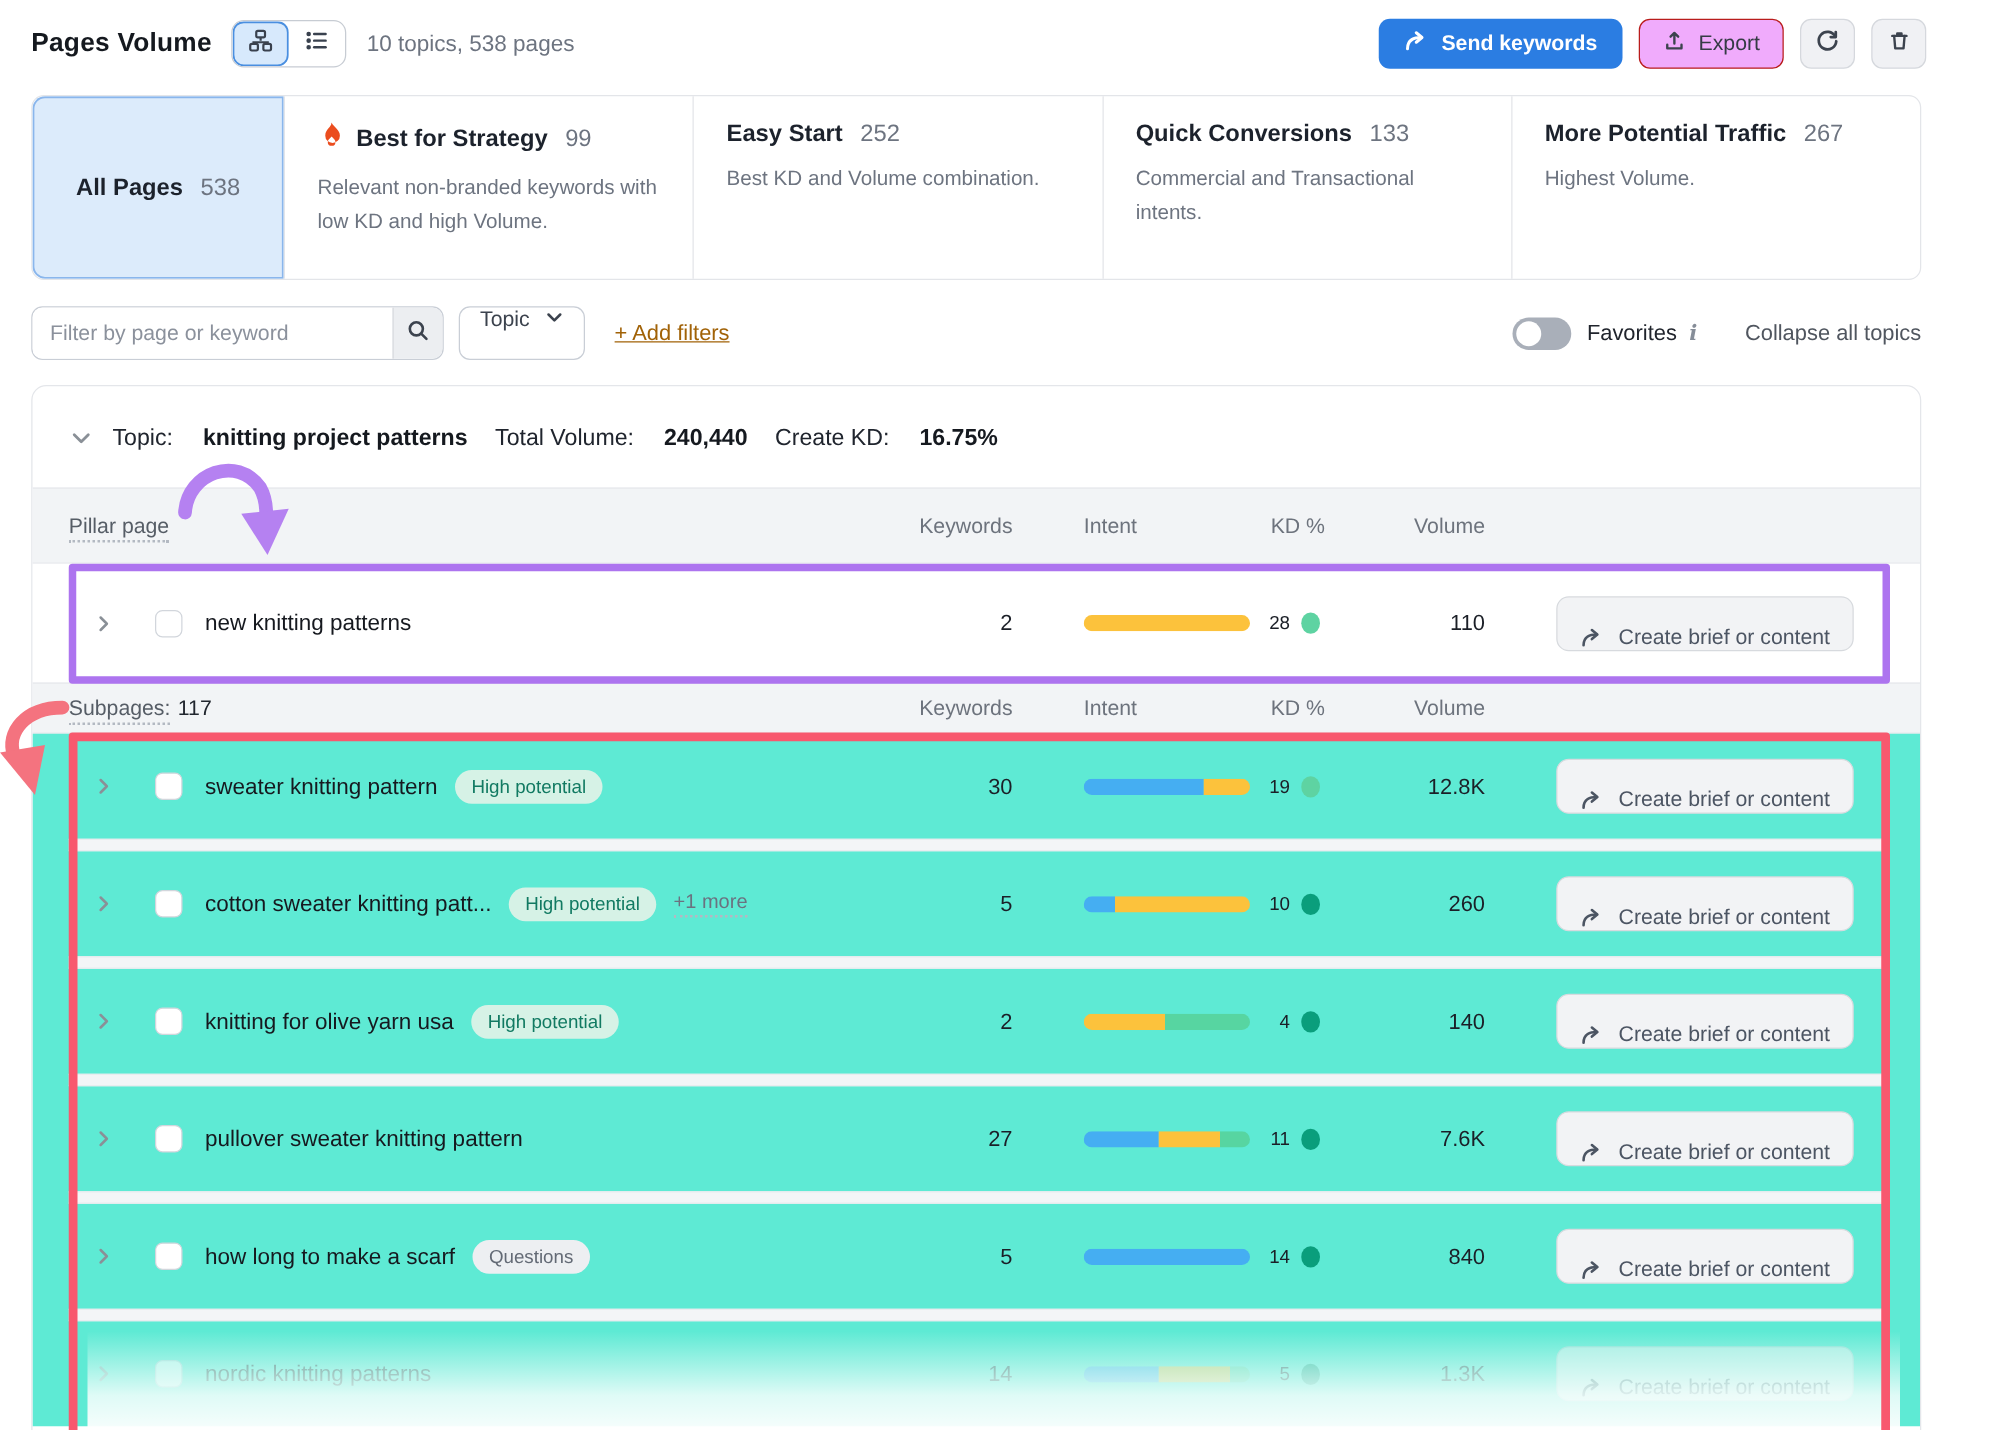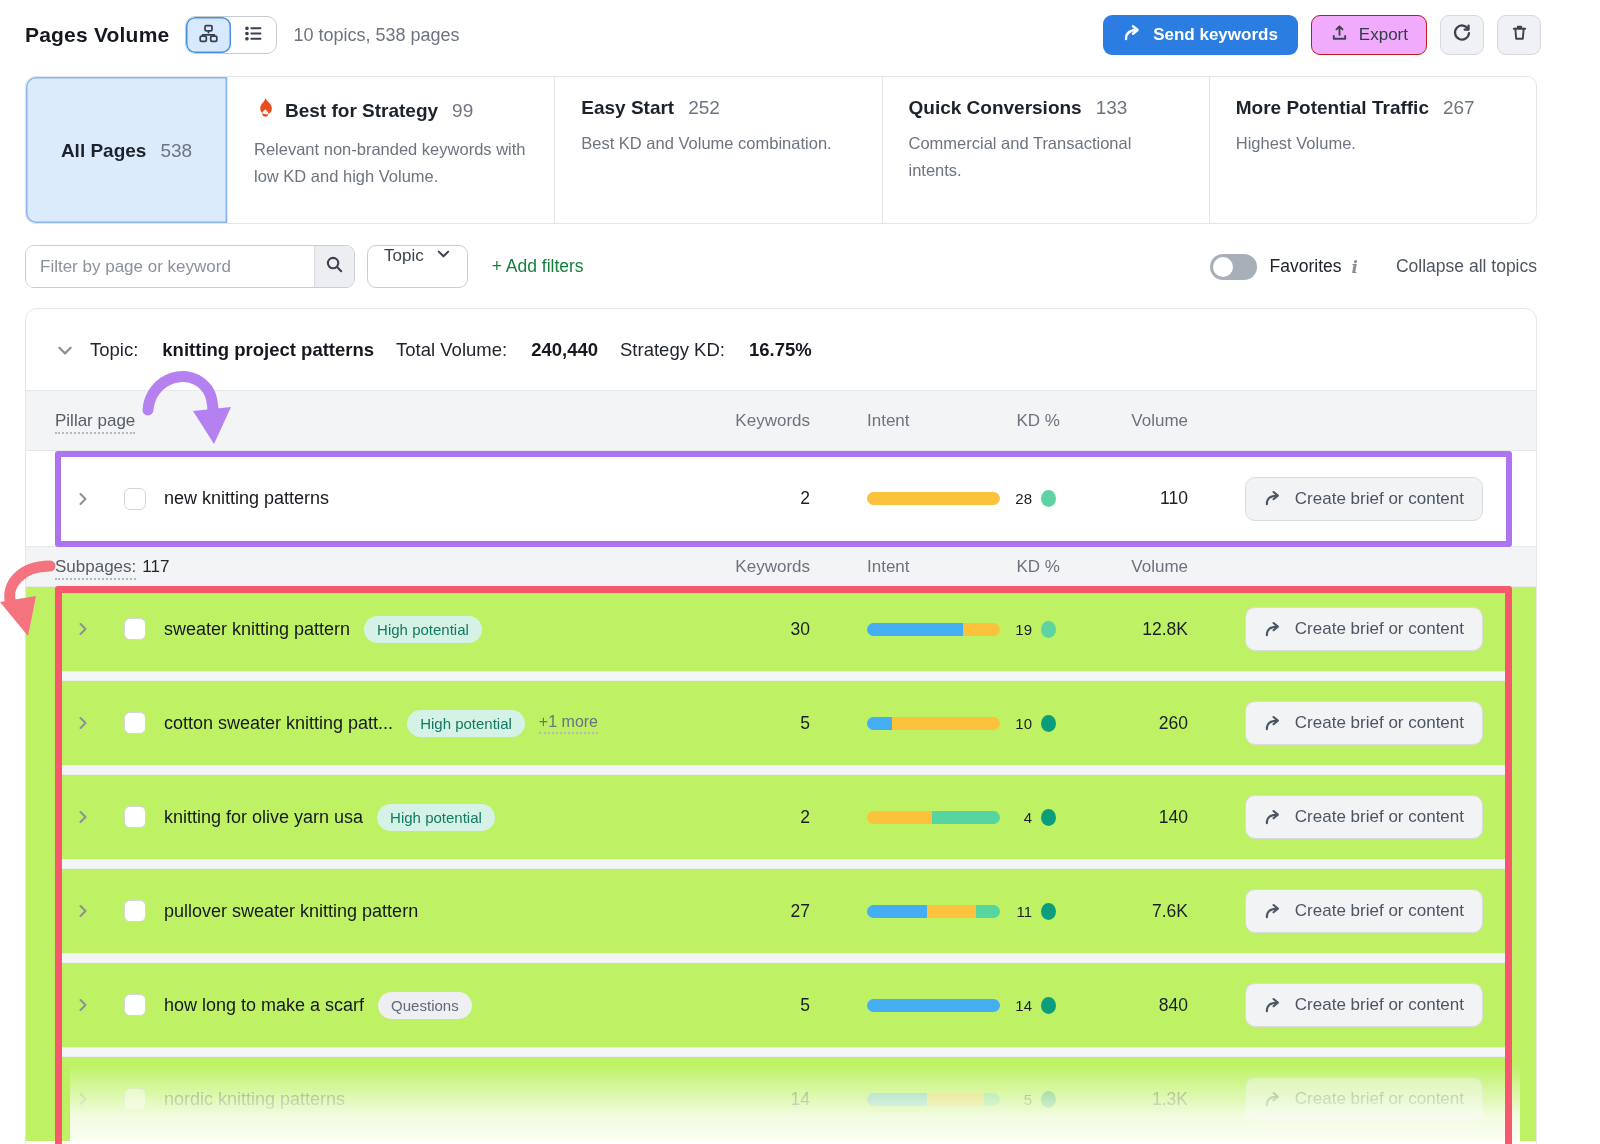--- a/index.html
+++ b/index.html
@@ -29,21 +29,21 @@
   .tab-count { font-size:19px; font-weight:400; color:#6d7480; margin-left:4px; }
   .tab-desc { margin-top:11px; font-size:16.5px; color:#6d7480; line-height:1.62; max-width:290px; }
 
   
   .filterbar { position:absolute; left:25px; right:63px; top:245px; height:43px; display:flex; align-items:center; }
   .search-box { width:330px; height:43px; border:1px solid #c9ced6; border-radius:9px; display:flex; overflow:hidden; background:#fff; }
   .search-box input { flex:1; border:0; outline:none; padding:0 14px; font-size:17px; color:#2c323c; font-family:inherit; }
   .search-box input::placeholder { color:#8b919c; }
   .search-btn { width:40px; display:flex; align-items:center; justify-content:center; background:#eceef1; border-left:1px solid #d7dade; color:#3c434e; cursor:pointer; }
   .topic-dd { margin-left:12px; height:43px; border:1px solid #c9ced6; border-radius:9px; padding:0 16px; display:flex; gap:12px; font-size:17px; color:#3c434e; background:#fff; cursor:pointer; }
-  .add-filters { margin-left:24px; color:#15803d; font-size:17.5px; cursor:pointer; }
+  .add-filters { margin-left:24px; color:#a16207; font-size:17.5px; cursor:pointer;text-decoration:underline; }
   .fav-area { margin-left:auto; display:flex; align-items:center; }
   .toggle { width:47px; height:26px; border-radius:13px; background:#a9afb9; position:relative; cursor:pointer; }
   .toggle .knob { position:absolute; left:3px; top:3px; width:20px; height:20px; border-radius:50%; background:#fff; }
   .fav-label { margin-left:13px; font-size:17.5px; color:#20242c; }
   .info-i { margin-left:10px; font-family:"DejaVu Serif", serif; font-weight:700; font-style:italic; color:#868d98; font-size:17px; }
   .collapse-link { margin-left:38px; font-size:17.5px; color:#50565f; cursor:pointer; }
 
   
   .panel { position:absolute; left:25px; right:63px; top:308px; height:900px; border:1px solid #e4e6ea; border-radius:12px; background:#fff; overflow:hidden; }
   .topic-row { height:81px; display:flex; align-items:center; padding:0 30px; font-size:18.5px; color:#20252e; }
@@ -59,40 +59,40 @@
   .sec-label { grid-column:1/4; font-size:17px; color:#565d66; }
   .dashed { border-bottom:2px dotted #b3b9c2; padding-bottom:2px; cursor:pointer; }
   .sec-count { color:#21262e; margin-left:6px; }
   .colh { font-size:17px; color:#6d737d; }
   .t-right { text-align:right; justify-self:stretch; }
   .c-int-h { padding-left:22px; }
 
   .pillar-row-wrap { height:95px; padding:0 24px 0 29px; background:#fff; }
   .pillar-row-wrap .grid { height:100%; }
 
-  .rows-area { padding:0 24px 0 29px; background:#bef264; }
+  .rows-area { padding:0 24px 0 29px; background:#5eead4; }
   .row { height:84px; }
   .row .grid { height:100%; }
   .row-gap { height:10px; width:1457px; background:#f3f5f7; border-top:1px solid #eaecef; border-bottom:1px solid #eaecef; }
 
   .chev-r { color:#8a9097; display:flex; justify-content:center; cursor:pointer; }
   .checkbox { width:22px; height:22px; border:1.5px solid #d2d6dc; border-radius:6px; background:#fff; margin-left:14px; display:block; cursor:pointer; }
   .c-name { display:flex; align-items:center; gap:14px; padding-left:6px; min-width:0; }
   .pname { font-size:18px; color:#16191f; white-space:nowrap; cursor:pointer; }
   .badge { font-size:15px; padding:5px 13px; border-radius:14px; white-space:nowrap; }
   .badge.hp { background:#d6f2e6; color:#117a62; }
   .badge.neutral { background:#edeff2; color:#636a75; }
   .more-link { font-size:16px; color:#6b7280; border-bottom:2px dotted #b3b9c2; padding-bottom:1px; cursor:pointer; white-space:nowrap; }
   .c-kw, .c-vol { font-size:17.5px; color:#1b1f27; text-align:right; }
   .ibar { width:133px; height:13px; border-radius:7px; overflow:hidden; display:flex; margin-left:22px; }
   .ibar div { height:100%; }
   .c-kd { display:flex; align-items:center; justify-content:flex-end; gap:9px; padding-right:4px; font-size:15px; color:#1b1f27; }
   .dot { width:15px; height:17px; border-radius:50%; display:block; }
   .c-btn { justify-self:end; padding-right:29px; }
-  .brief-btn { display:flex; align-items:center; gap:12px; height:44px; padding:0 18px; border-radius:10px; background:#f2f3f5; border:1px solid #d7dade; color:#4c5563; font-size:17px; font-family:inherit; cursor:pointer; white-space:nowrap; }
+  .brief-btn { display:flex; align-items:flex-end; gap:12px; height:44px; padding:0 18px; border-radius:10px; background:#f2f3f5; border:1px solid #d7dade; color:#4c5563; font-size:17px; font-family:inherit; cursor:pointer; white-space:nowrap; }
   .ghost { opacity:.45; }
 
   
   .hl-box { position:absolute; pointer-events:none; z-index:6; border-radius:3px; }
   .hl-purple { left:55px; top:451px; width:1457px; height:96px; border:6px solid #ad74ef; }
   .hl-pink { left:55px; top:586px; width:1457px; height:575px; border:7px solid #f8586e; }
   .fade-bottom { position:absolute; left:70px; right:80px; top:1065px; height:79px; z-index:5; pointer-events:none;
     background:linear-gradient(to bottom, rgba(255,255,255,0) 0%, rgba(255,255,255,.8) 65%, rgba(255,255,255,.95) 100%); }
   .annot { position:absolute; z-index:7; pointer-events:none; }
 </style>
@@ -249,21 +249,21 @@
       </span>
       <span class="tr-item">
           <span>Topic:</span>
           <b>knitting project patterns</b>
         </span>
       <span class="tr-item">
           <span>Total Volume:</span>
           <b>240,440</b>
         </span>
       <span class="tr-item">
-          <span>Strategy KD:</span>
+          <span>Create KD:</span>
           <b>16.75%</b>
         </span>
     </div>
 
     <div class="band band-pillar">
       <div class="grid">
         <div class="sec-label"><span class="dashed">Pillar page</span></div>
         <div class="colh t-right">Keywords</div>
         <div></div>
         <div class="colh c-int-h">Intent</div>

